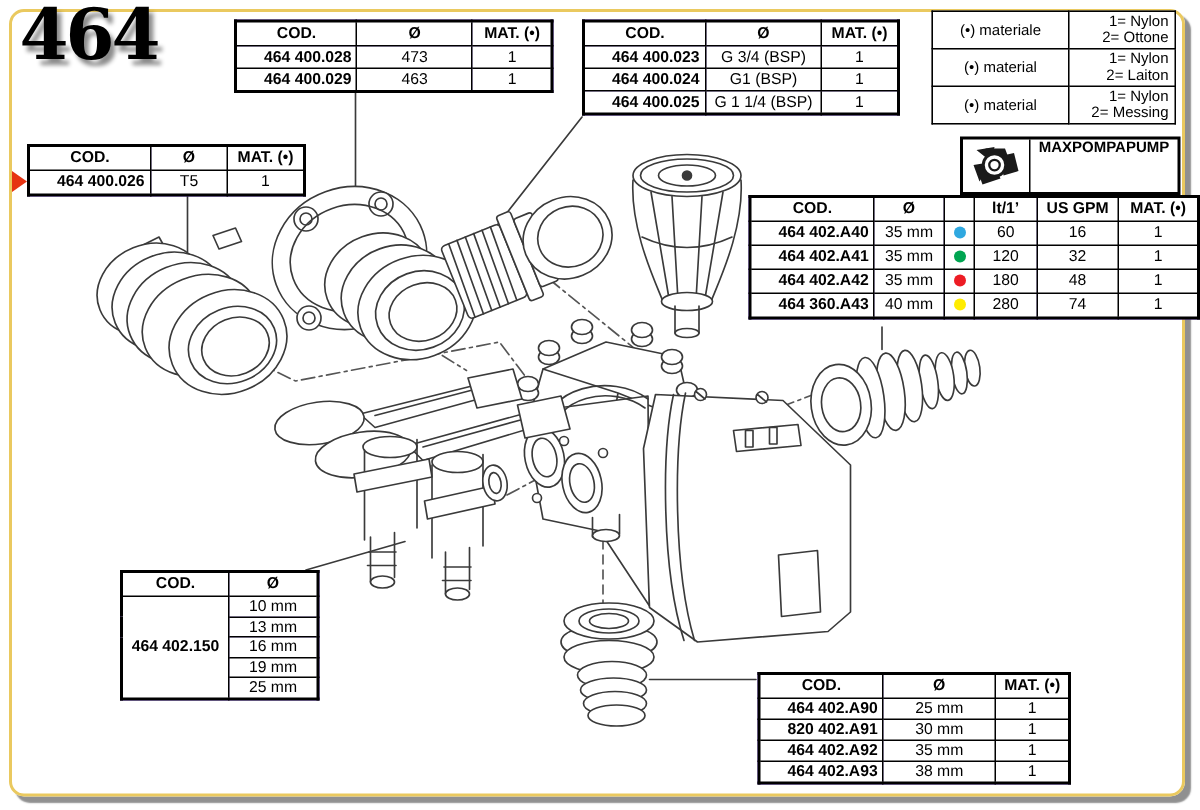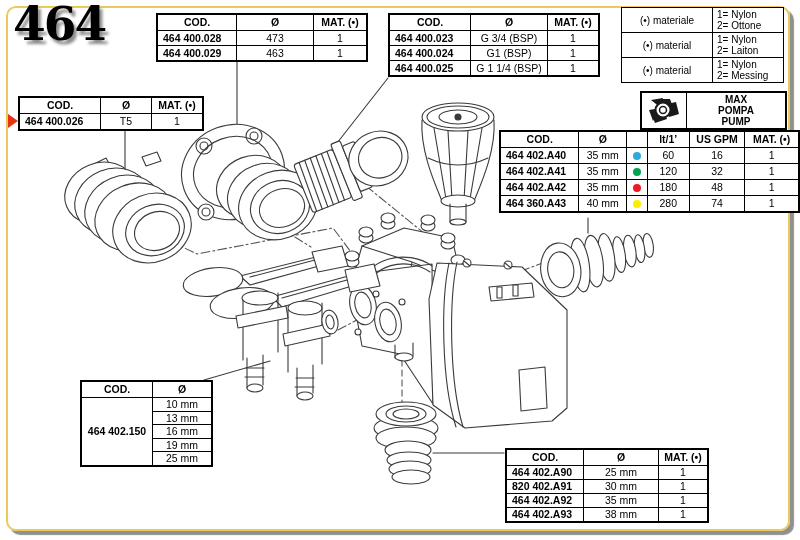--- a/index.html
+++ b/index.html
@@ -3,29 +3,29 @@
 <meta charset="utf-8">
 <style>
   html,body{margin:0;padding:0;}
   body{width:800px;height:540px;position:relative;background:#fff;font-family:"Liberation Sans",sans-serif;overflow:hidden;}
   .frame{position:absolute;left:6px;top:6px;width:780px;height:521px;border:2px solid #eac95f;border-radius:10px;background:transparent;box-shadow:4px 4px 1px #909090;}
   .pagenum{position:absolute;left:13px;top:-4px;font-family:"DejaVu Serif",serif;font-weight:bold;font-size:47px;letter-spacing:-2px;color:#000;text-shadow:3px 4px 3px rgba(0,0,0,0.45);z-index:3;}
   svg.diagram{position:absolute;left:0;top:0;z-index:1;}
   table.tbl{position:absolute;border-collapse:collapse;background:#8b5cf6;z-index:2;border:2px solid #000;}
   .tbl td,.tbl th{border:1px solid #000;background:#fff;font-size:10.5px;line-height:1;text-align:center;padding:1px 3px;color:#000;font-weight:normal;}
   .tbl th{font-weight:bold;height:13px;}
-  .tbl td.cod{font-weight:bold;text-align:left;padding-left:5px;white-space:nowrap;}
+  .tbl td.cod{font-weight:bold;text-align:left;padding-left:18px;white-space:nowrap;}
   .legend{position:absolute;border-collapse:collapse;background:#a3a3a3;z-index:2;border:1px solid #000;}
   .legend td{border:1px solid #000;background:#fff;font-size:10px;padding:1px 4px;color:#000;}
   .legend .lab{text-align:center;width:82px;}
-  .legend .val{width:62px;text-align:left;}
+  .legend .val{width:62px;text-align:right;}
   .legend .val div{line-height:11px;}
   .pumpbox{position:absolute;left:640px;top:91px;width:143px;height:35px;border:2px solid #000;background:#fff;display:flex;z-index:2;}
   .pumpbox .icel{width:44px;border-right:1px solid #000;display:flex;align-items:center;justify-content:center;}
-  .pumpbox .tcel{flex:1;display:flex;flex-direction:column;align-items:center;justify-content:center;font-weight:bold;font-size:10px;line-height:11px;}
+  .pumpbox .tcel{flex:1;display:flex;flex-direction:row;align-items:flex-start;justify-content:center;font-weight:bold;font-size:10px;line-height:11px;}
   .dot{display:inline-block;width:8px;height:8px;border-radius:50%;vertical-align:middle;}
   .marker{position:absolute;left:8px;top:114px;width:0;height:0;border-top:7px solid transparent;border-bottom:7px solid transparent;border-left:10px solid #e63312;z-index:3;}
   .rowh15 td{height:12px;}
 </style>
 </head>
 <body>
 
 <div class="frame"></div>
 <div class="pagenum">464</div>
 <div class="marker"></div>

